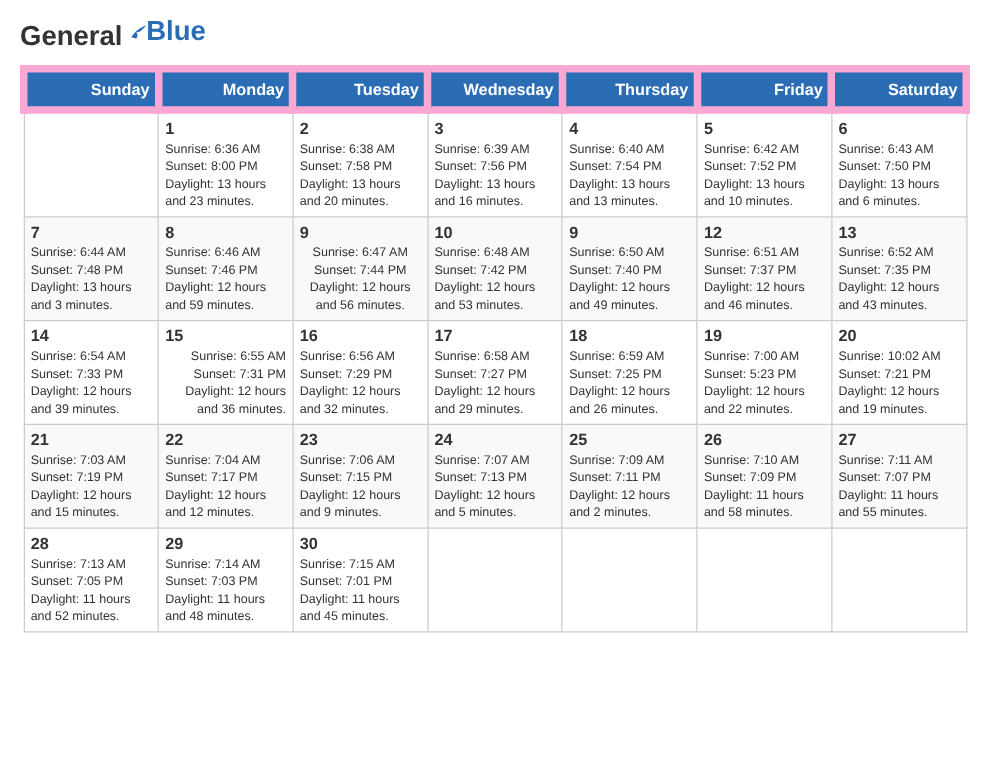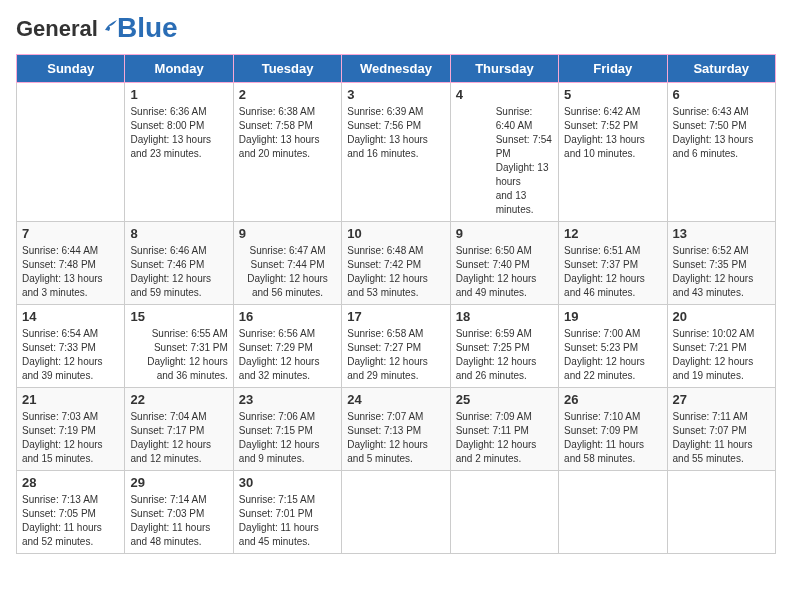--- a/index.html
+++ b/index.html
@@ -37,22 +37,22 @@
       width: 100%;
       border-collapse: collapse;
       border: 1px solid #ccc;
     }
     th {
       background-color: #2a6db5;
       color: #fff;
       font-size: 13px;
       font-weight: bold;
       padding: 6px 4px;
-      text-align: center;
-      border: 1px solid #f9a8d4;
+      text-align: right;
+      border: 6px solid #f9a8d4;
     }
     td {
       border: 1px solid #ccc;
       vertical-align: top;
       padding: 4px 5px;
       width: 108px;
       min-height: 80px;
       font-size: 10.5px;
       color: #333;
     }
@@ -78,21 +78,21 @@
 <body>
 
 <div class="header">
   <div class="logo">
     <div style="display:flex;align-items:center;">
       <span style="font-size:22px;font-weight:bold;color:#333;">General</span>
       <svg width="18" height="18" viewBox="0 0 18 18" style="margin-left:1px;margin-top:-8px;">
         <path d="M6 14 Q9 8 18 4 Q14 10 10 10 Q12 12 10 15 Q8 14 6 14Z" fill="#2a6db5"></path>
       </svg>
     </div>
-    <span style="font-size:28px;font-weight:bold;color:#2a6db5;margin-top:-4px;">Blue</span>
+    <span style="font-size:22px;font-weight:bold;color:#2a6db5;margin-top:-4px;">Blue</span>
   </div>
   <div class="title-area">
     <div class="month-title"></div>
     <div class="location-title"></div>
   </div>
 </div>
 
 <table>
   <thead>
     <tr id="weekday-header">
@@ -124,21 +124,21 @@
         </td>
         <td>
           <span class="day-number">3</span>
           <div class="day-info" style="white-space: pre-line;">Sunrise: 6:39 AM
 Sunset: 7:56 PM
 Daylight: 13 hours
 and 16 minutes.</div>
         </td>
         <td>
           <span class="day-number">4</span>
-          <div class="day-info" style="white-space: pre-line; margin-left: 40px;">Sunrise: 6:40 AM
+          <div class="day-info" style="white-space: pre-line;">Sunrise: 6:40 AM
 Sunset: 7:54 PM
 Daylight: 13 hours
 and 13 minutes.</div>
         </td>
         <td>
           <span class="day-number">5</span>
           <div class="day-info" style="white-space: pre-line;">Sunrise: 6:42 AM
 Sunset: 7:52 PM
 Daylight: 13 hours
 and 10 minutes.</div>

